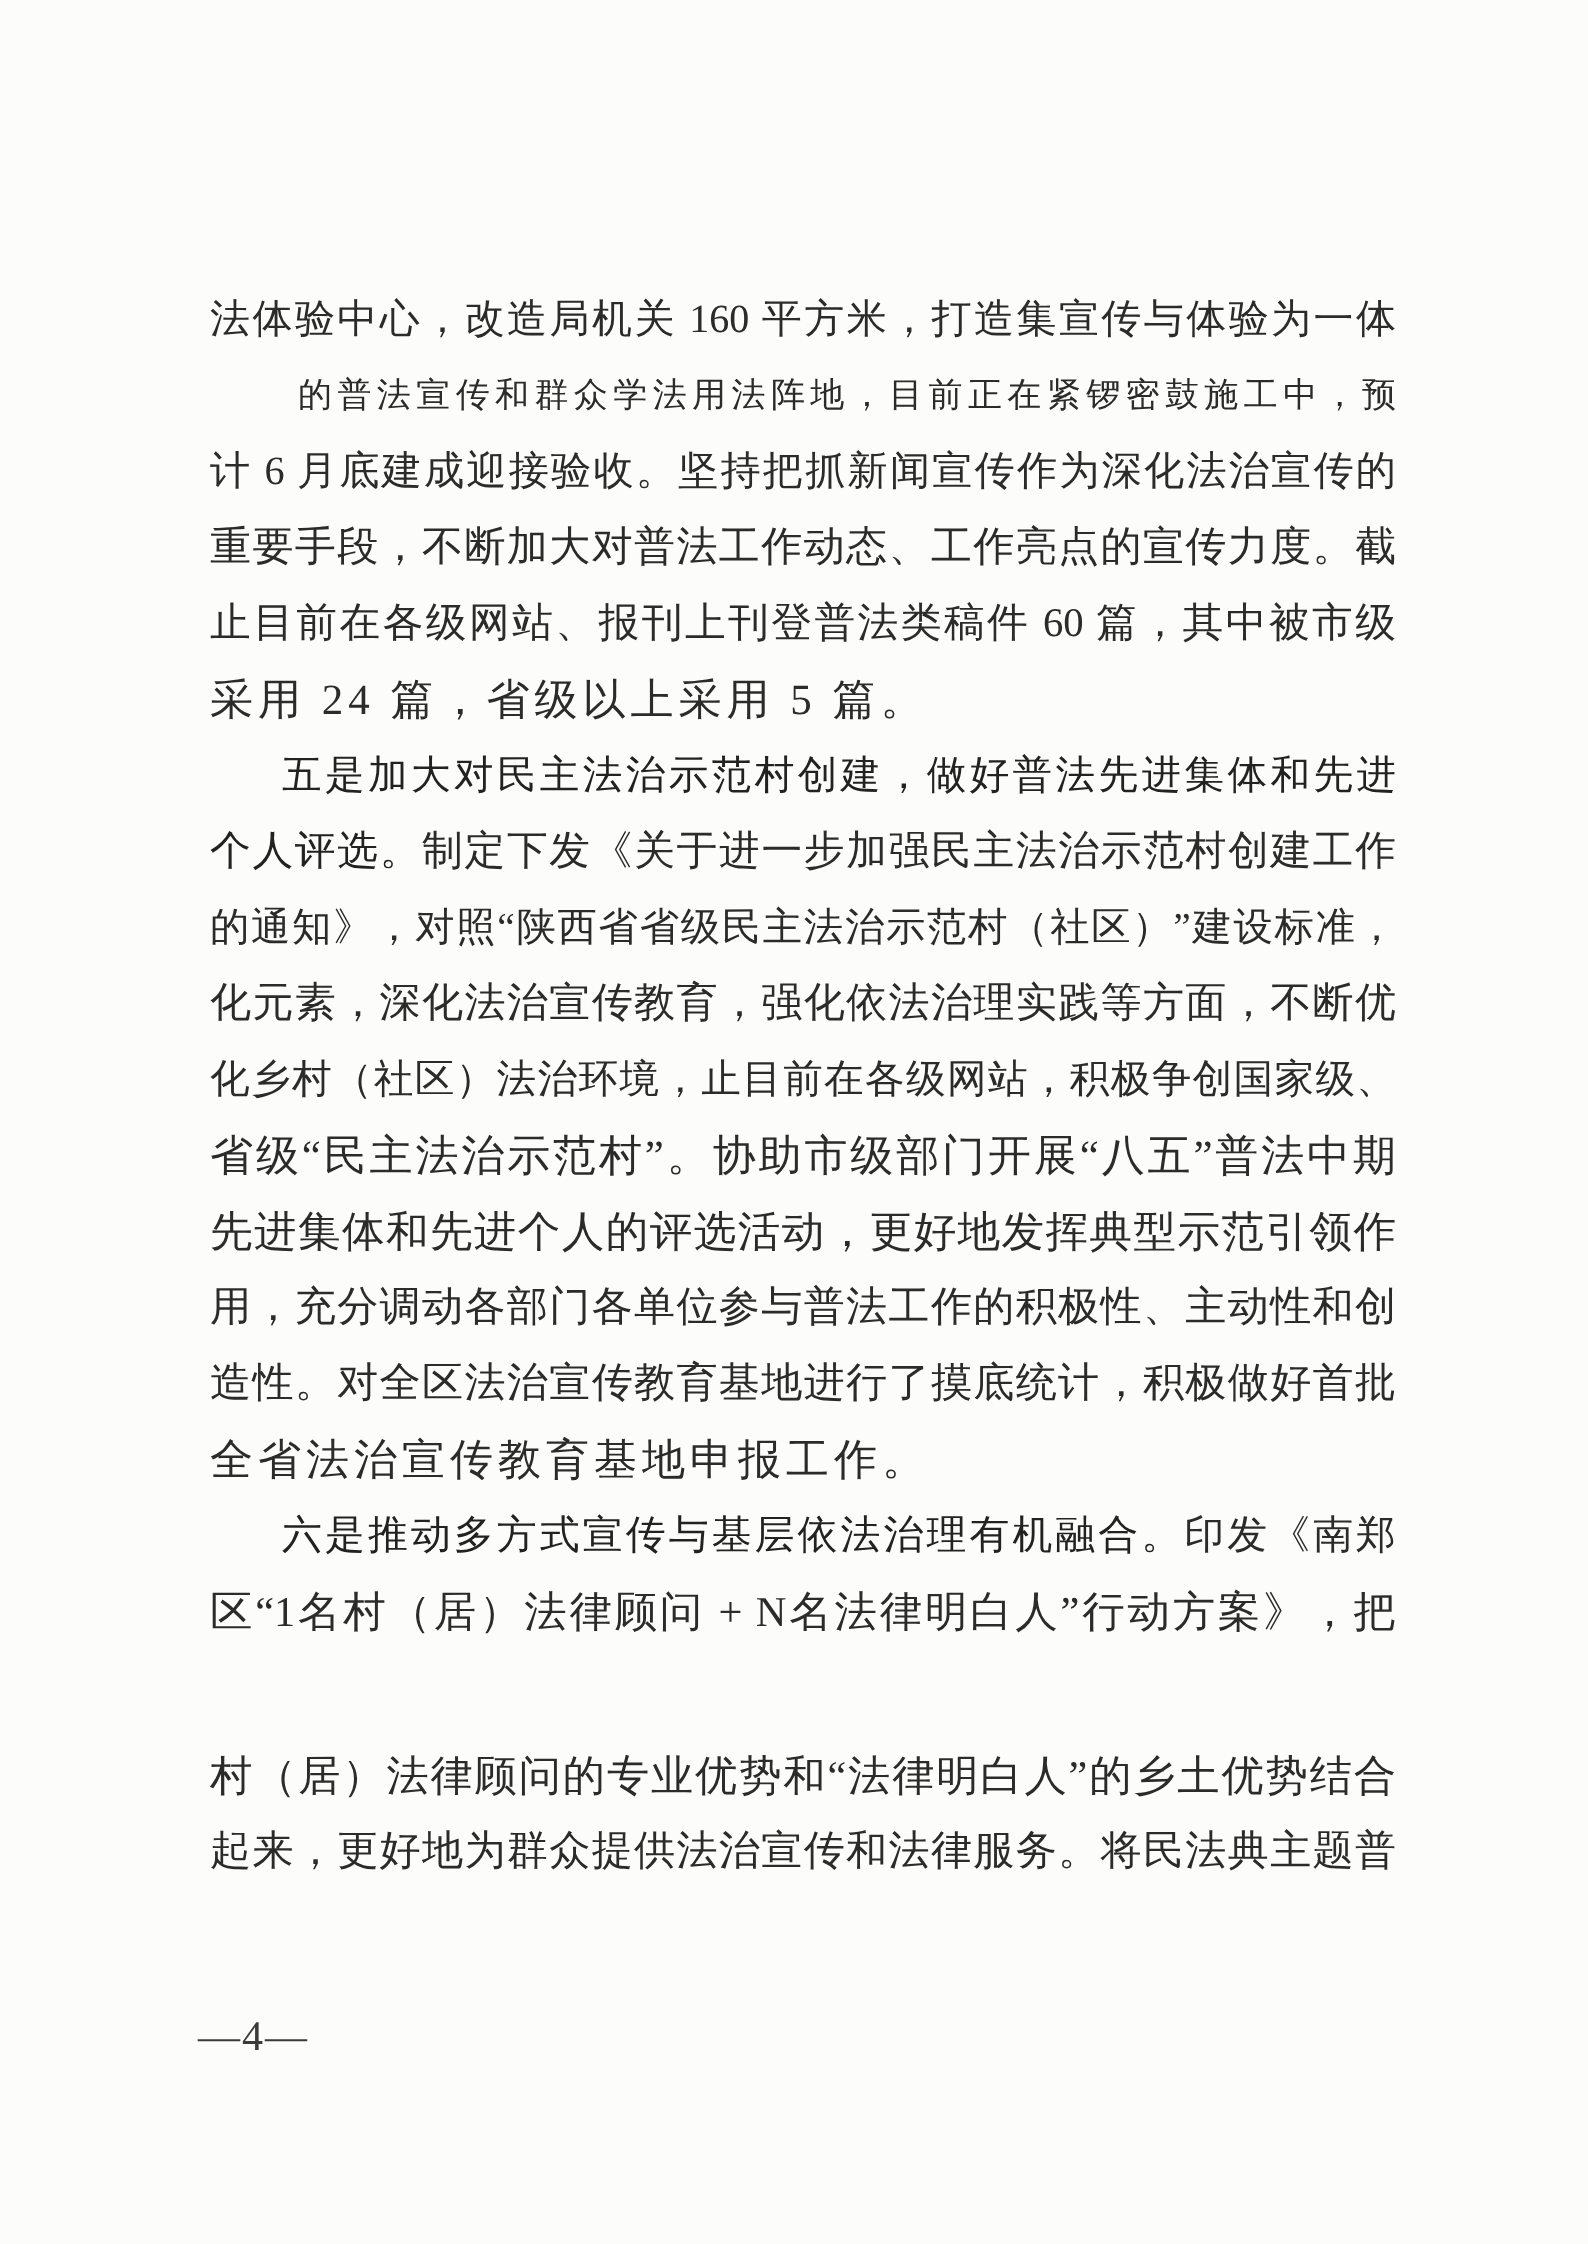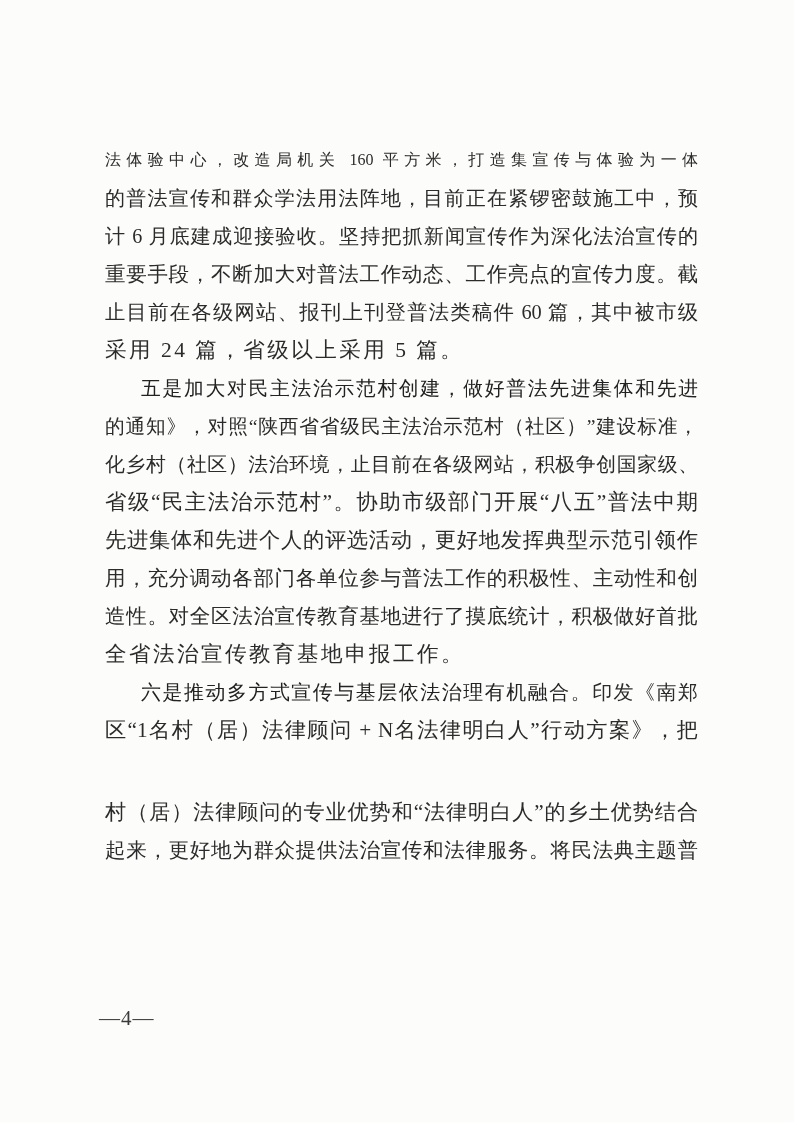--- a/index.html
+++ b/index.html
@@ -53,30 +53,32 @@
     letter-spacing: 1px;
     font-family: "Liberation Serif", "DejaVu Serif", serif;
   }
 </style>
 </head>
 <body>
 
 <div class="page">
   <div class="content">
       <div class="paragraph">
-        <div class="line just" style="font-size: 16px;"><span>法体验中心，改造局机关 160 平方米，打造集宣传与体验为一体</span></div>
-        <div class="line just" style="font-size: 20px;"><span>的普法宣传和群众学法用法阵地，目前正在紧锣密鼓施工中，预</span></div>
+        <div class="line just" style="font-size: 20px;"><span>法体验中心，改造局机关 160 平方米，打造集宣传与体验为一体</span></div>
+        <div class="line just" style="font-size: 17px; margin-left: 44px;"><span>的普法宣传和群众学法用法阵地，目前正在紧锣密鼓施工中，预</span></div>
         <div class="line just" style="font-size: 20.1px;"><span>计 6 月底建成迎接验收。坚持把抓新闻宣传作为深化法治宣传的</span></div>
         <div class="line just" style="font-size: 20.54px;"><span>重要手段，不断加大对普法工作动态、工作亮点的宣传力度。截</span></div>
         <div class="line just" style="font-size: 20.37px;"><span>止目前在各级网站、报刊上刊登普法类稿件 60 篇，其中被市级</span></div>
         <div class="line" style="font-size: 21.5px;"><span>采用 24 篇，省级以上采用 5 篇。</span></div>
       </div>
       <div class="paragraph">
         <div class="line just" style="padding-left: 36px; font-size: 19.79px;"><b>五是加大对民主法治示范村创建，做好普法先进集体和先进</b></div>
+        <div class="line just" style="font-size: 20.36px;"><b>个人评选。</b><span>制定下发《关于进一步加强民主法治示范村创建工作</span></div>
         <div class="line just" style="font-size: 19.67px;"><span>的通知》，对照“陕西省省级民主法治示范村（社区）”建设标准，</span></div>
+        <div class="line just" style="font-size: 20.54px;"><span>化元素，深化法治宣传教育，强化依法治理实践等方面，不断优</span></div>
         <div class="line just" style="font-size: 19.83px;"><span>化乡村（社区）法治环境，止目前在各级网站，积极争创国家级、</span></div>
         <div class="line just" style="font-size: 21.5px;"><span>省级“民主法治示范村”。协助市级部门开展“八五”普法中期</span></div>
         <div class="line just" style="font-size: 21.3px;"><span>先进集体和先进个人的评选活动，更好地发挥典型示范引领作</span></div>
         <div class="line just" style="font-size: 20.54px;"><span>用，充分调动各部门各单位参与普法工作的积极性、主动性和创</span></div>
         <div class="line just" style="font-size: 20.54px;"><span>造性。对全区法治宣传教育基地进行了摸底统计，积极做好首批</span></div>
         <div class="line" style="font-size: 21.5px;"><span>全省法治宣传教育基地申报工作。</span></div>
       </div>
       <div class="paragraph">
         <div class="line just" style="padding-left: 36px; font-size: 19.97px;"><b>六是推动多方式宣传与基层依法治理有机融合。</b><span>印发《南郑</span></div>
         <div class="line just" style="font-size: 21.23px;"><span>区“1名村（居）法律顾问 + N名法律明白人”行动方案》，把</span></div>

